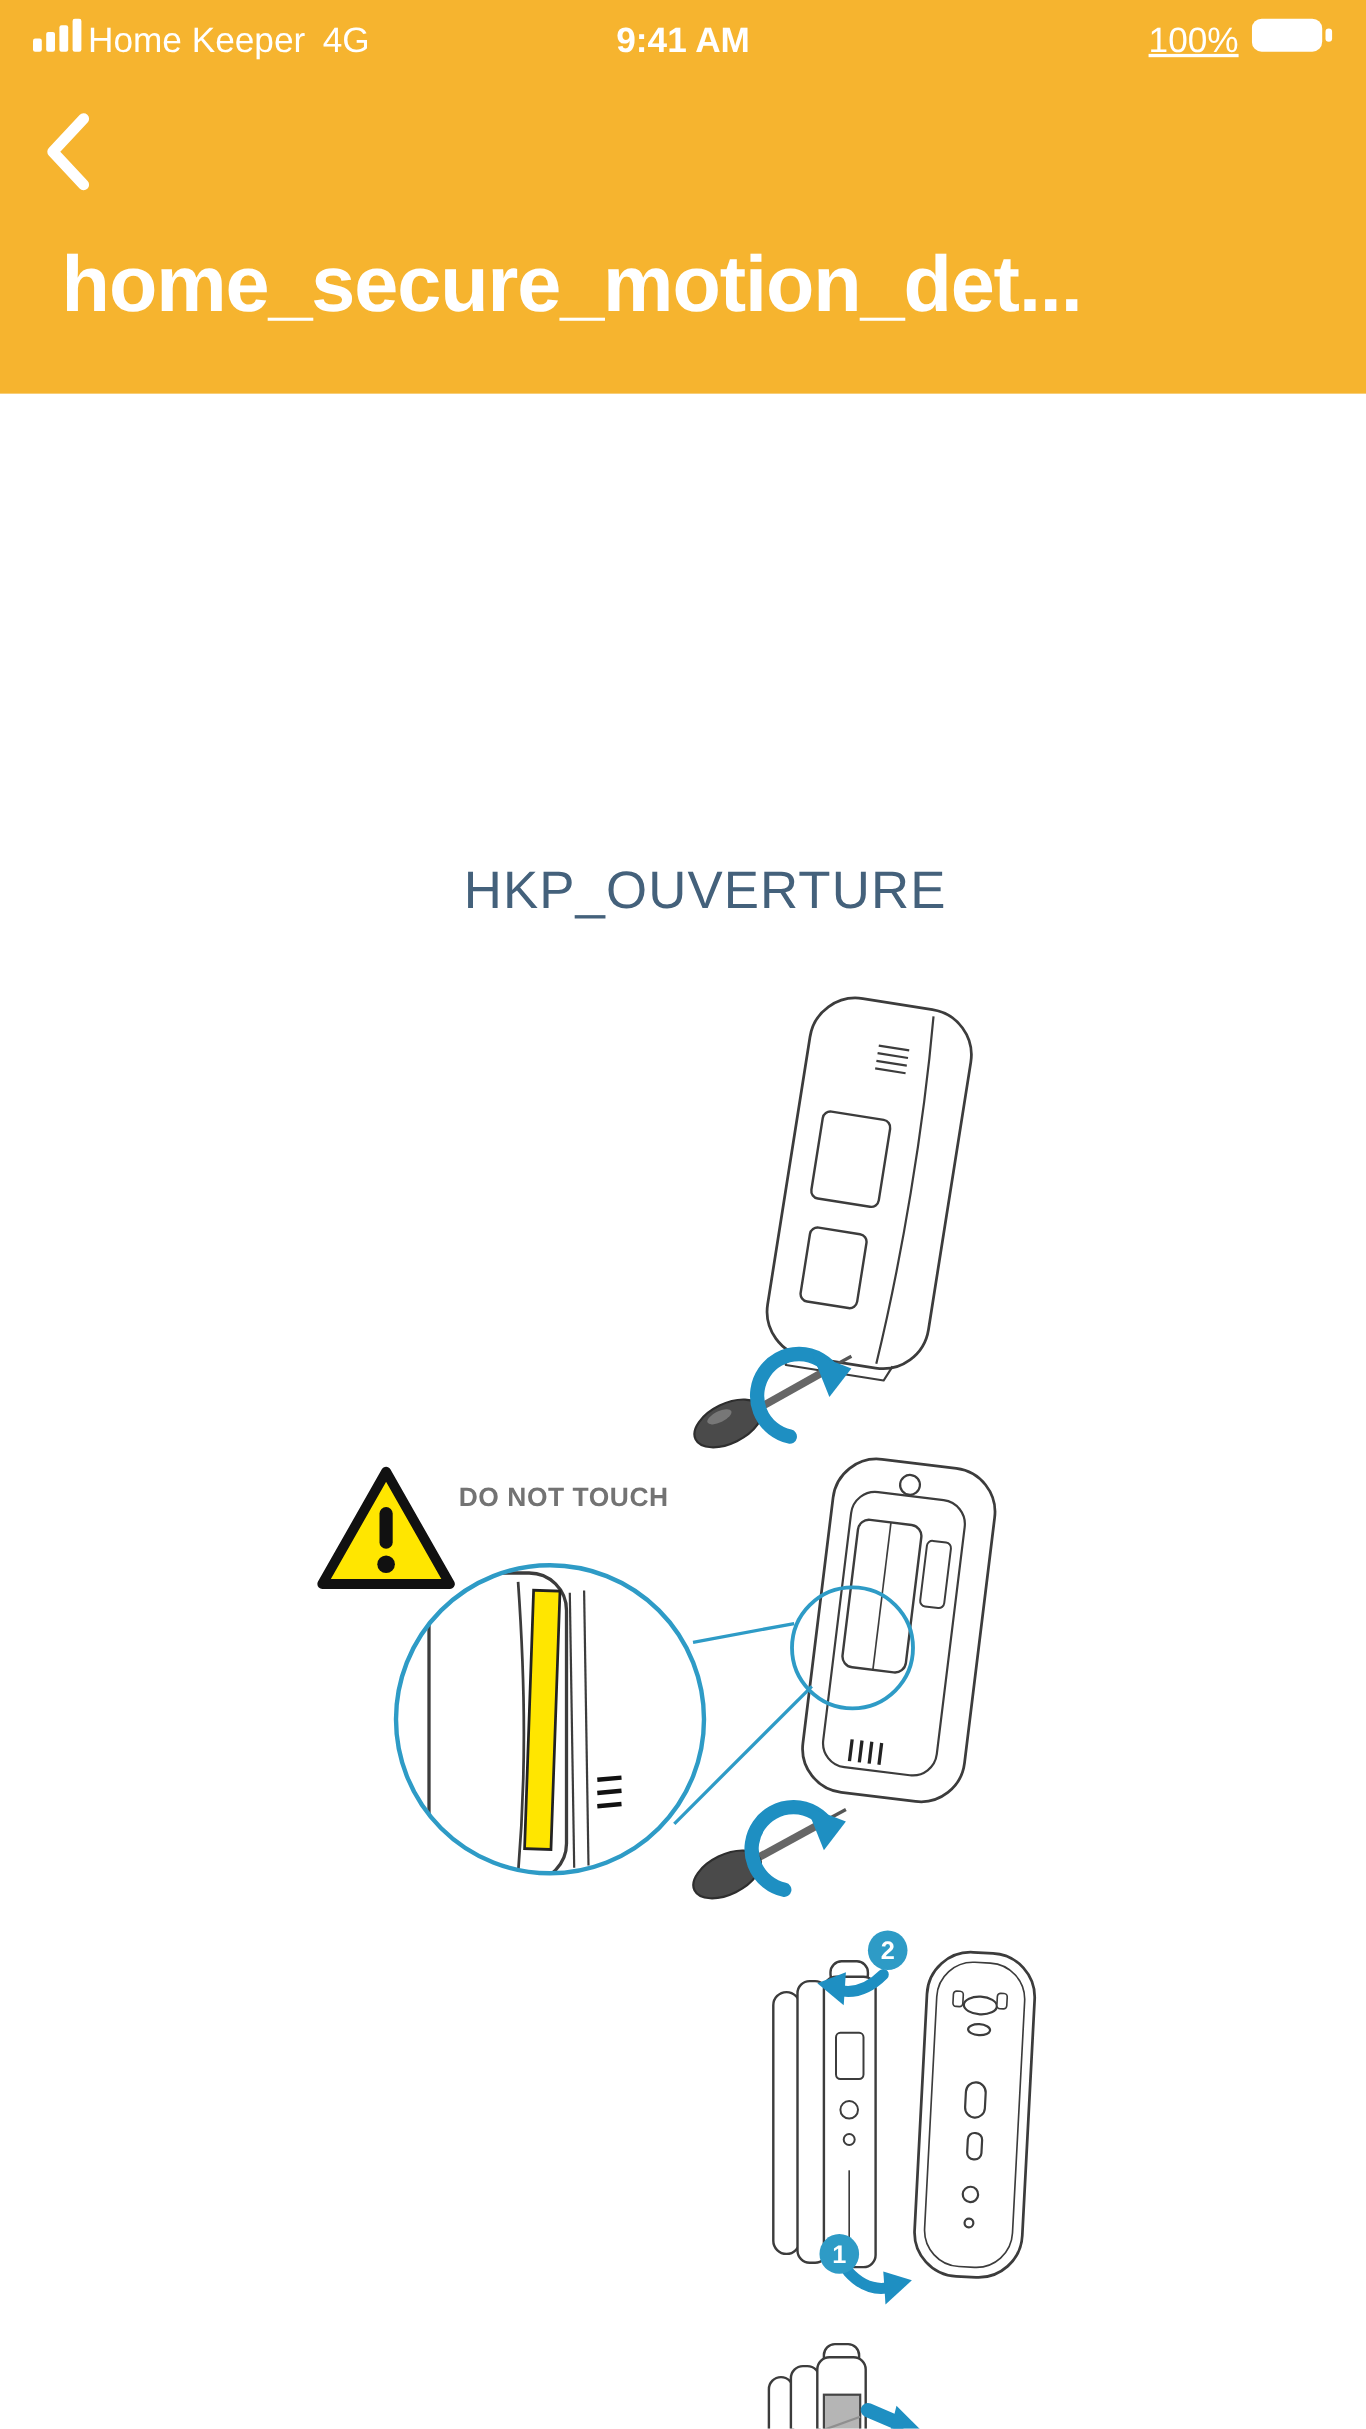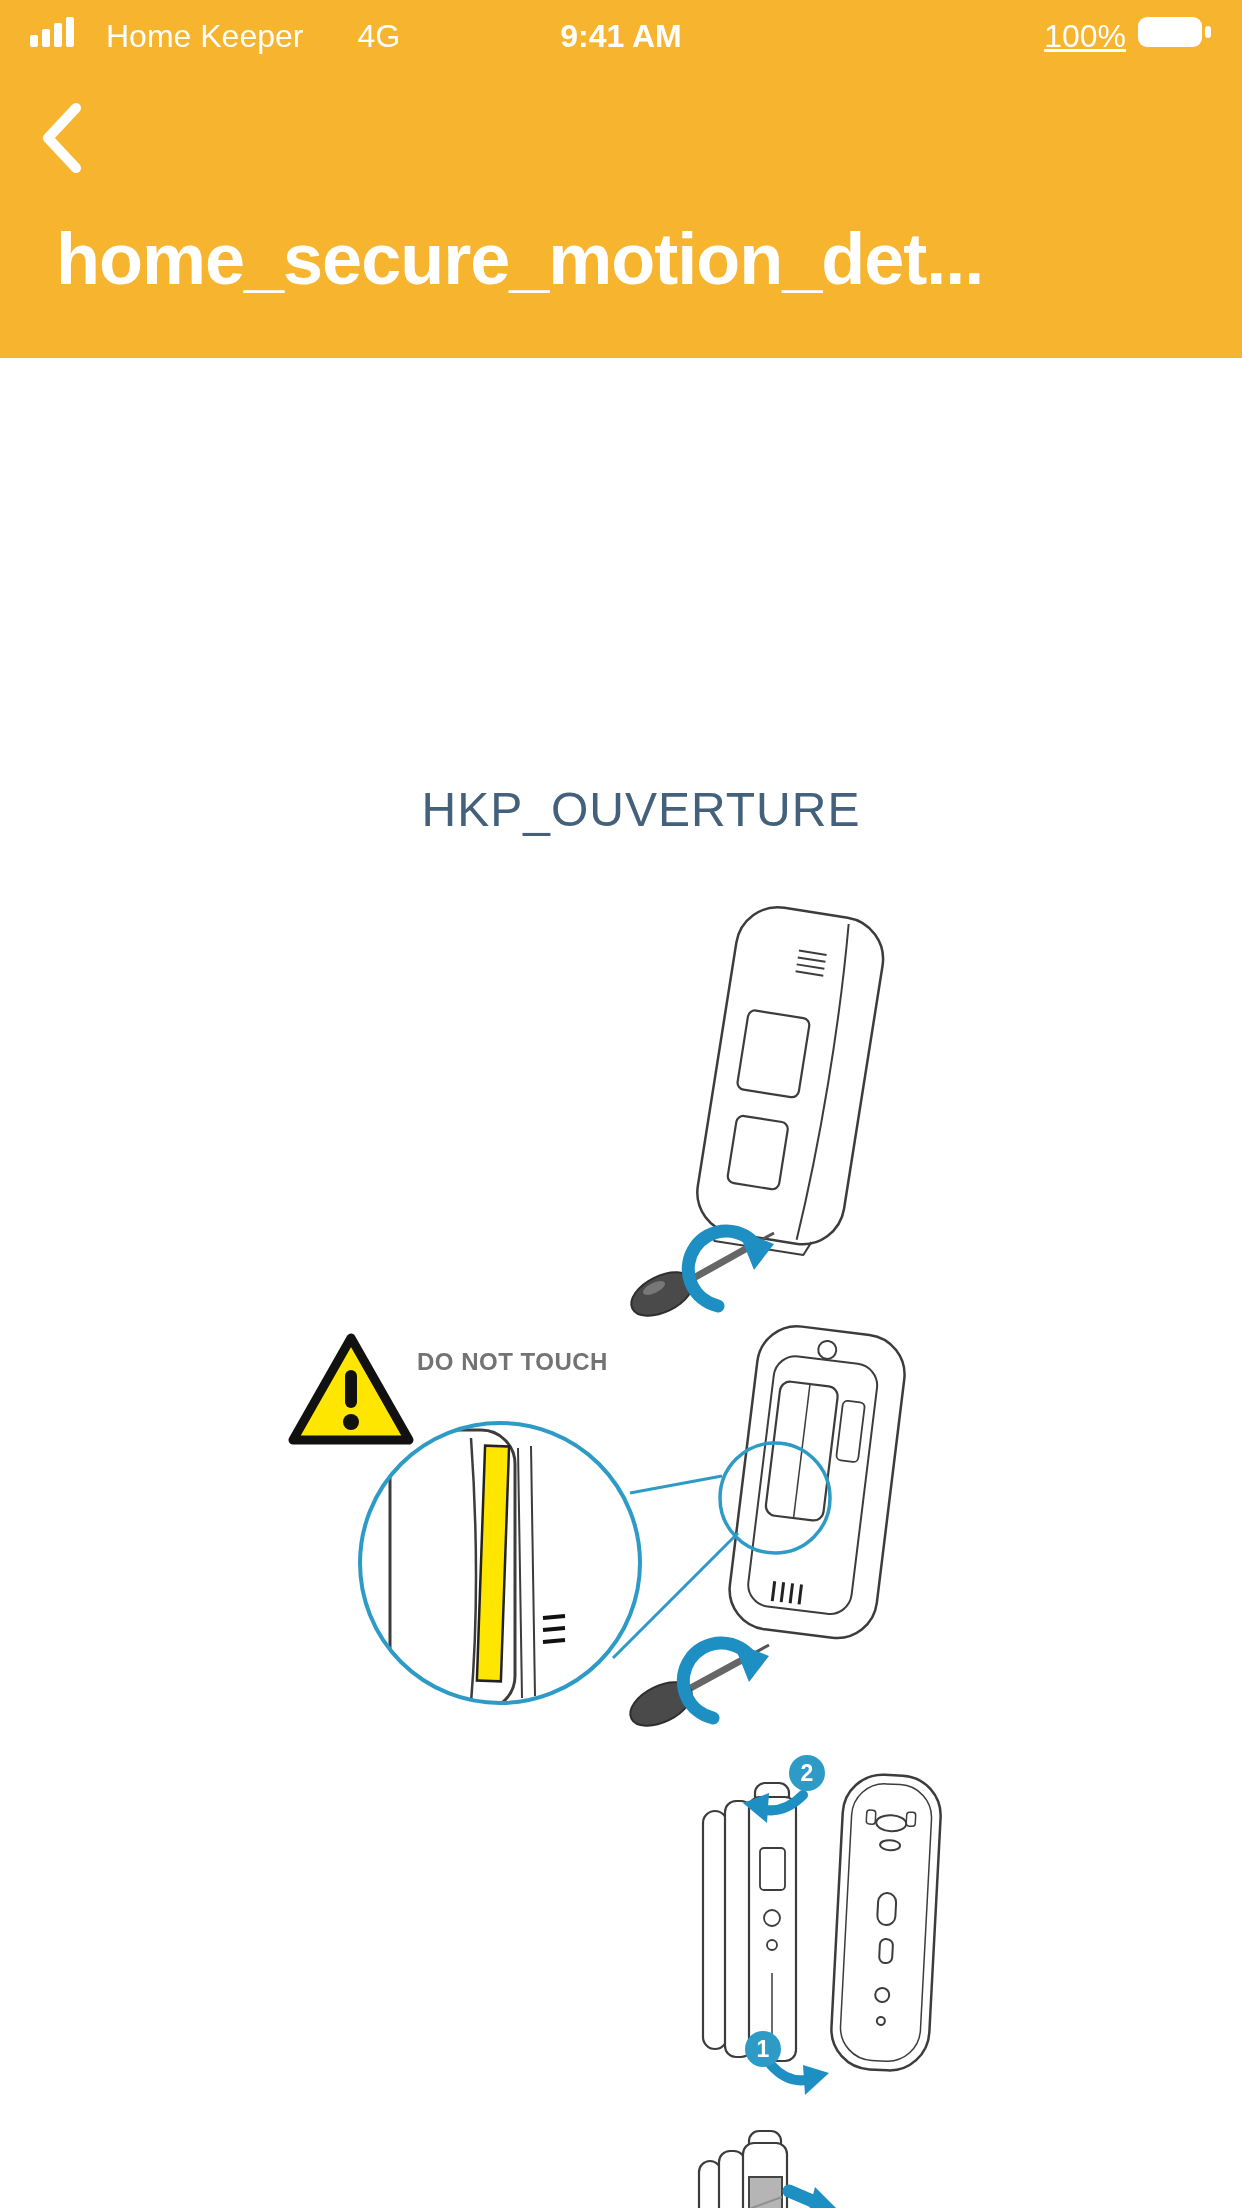--- a/index.html
+++ b/index.html
@@ -3,21 +3,21 @@
 <meta charset="utf-8">
 <style>
   * { margin:0; padding:0; box-sizing:border-box; }
   html,body { background:#ffffff; }
   body { font-family:"Liberation Sans","DejaVu Sans",sans-serif; }
   .page { position:relative; width:1242px; height:2208px; background:#ffffff; overflow:hidden; }
 
   
   .header { position:absolute; top:0; left:0; width:1242px; height:358px; background:#F6B42F; }
   .status-bar { position:absolute; top:10px; left:0; right:0; height:52px; display:flex; align-items:center; padding:0 30px; color:#ffffff; font-size:32px; }
-  .sb-left { display:flex; align-items:center; gap:26px; }
+  .sb-left { display:flex; align-items:center; gap:0; }
   .sb-center { position:absolute; left:50%; transform:translateX(-50%); font-weight:700; }
   .sb-right { display:flex; align-items:center; gap:12px; margin-left:auto;text-decoration:underline; }
   .back-btn { position:absolute; top:96px; left:28px; width:64px; height:86px; background:none; border:none; cursor:pointer; }
   .nav-title { position:absolute; top:218px; left:56px; right:14px; font-size:72px; font-weight:700; color:#ffffff; white-space:nowrap; overflow:hidden; letter-spacing:-1px; }
 
   
   .content { position:absolute; top:358px; left:0; width:1242px; height:1850px; background:#ffffff; }
   .section-title { position:absolute; left:0; width:1242px; text-align:center; color:#44617B; font-size:48px; font-weight:400; letter-spacing:1px; }
   .title-ouverture { top:424px;padding-left:40px; }
 
@@ -45,21 +45,21 @@
       <div class="sb-left">
         <span>
           <svg width="50" height="34" viewBox="0 0 50 34">
             <rect x="0" y="20" width="8" height="12" rx="2" fill="#fff"></rect>
             <rect x="12" y="14" width="8" height="18" rx="2" fill="#fff"></rect>
             <rect x="24" y="8" width="8" height="24" rx="2" fill="#fff"></rect>
             <rect x="36" y="2" width="8" height="30" rx="2" fill="#fff"></rect>
           </svg>
         </span>
         <span>Home Keeper</span>
-        <span style="margin-left:28px;">4G</span>
+        <span style="margin-left:16px;">4G</span>
       </div>
       <div class="sb-center">9:41 AM</div>
       <div class="sb-right">
         <span>100%</span>
         <span>
           <svg width="74" height="34" viewBox="0 0 74 34">
             <rect x="0" y="2" width="64" height="30" rx="9" fill="#fff"></rect>
             <rect x="67" y="11" width="6" height="12" rx="3" fill="#fff"></rect>
           </svg>
         </span>

